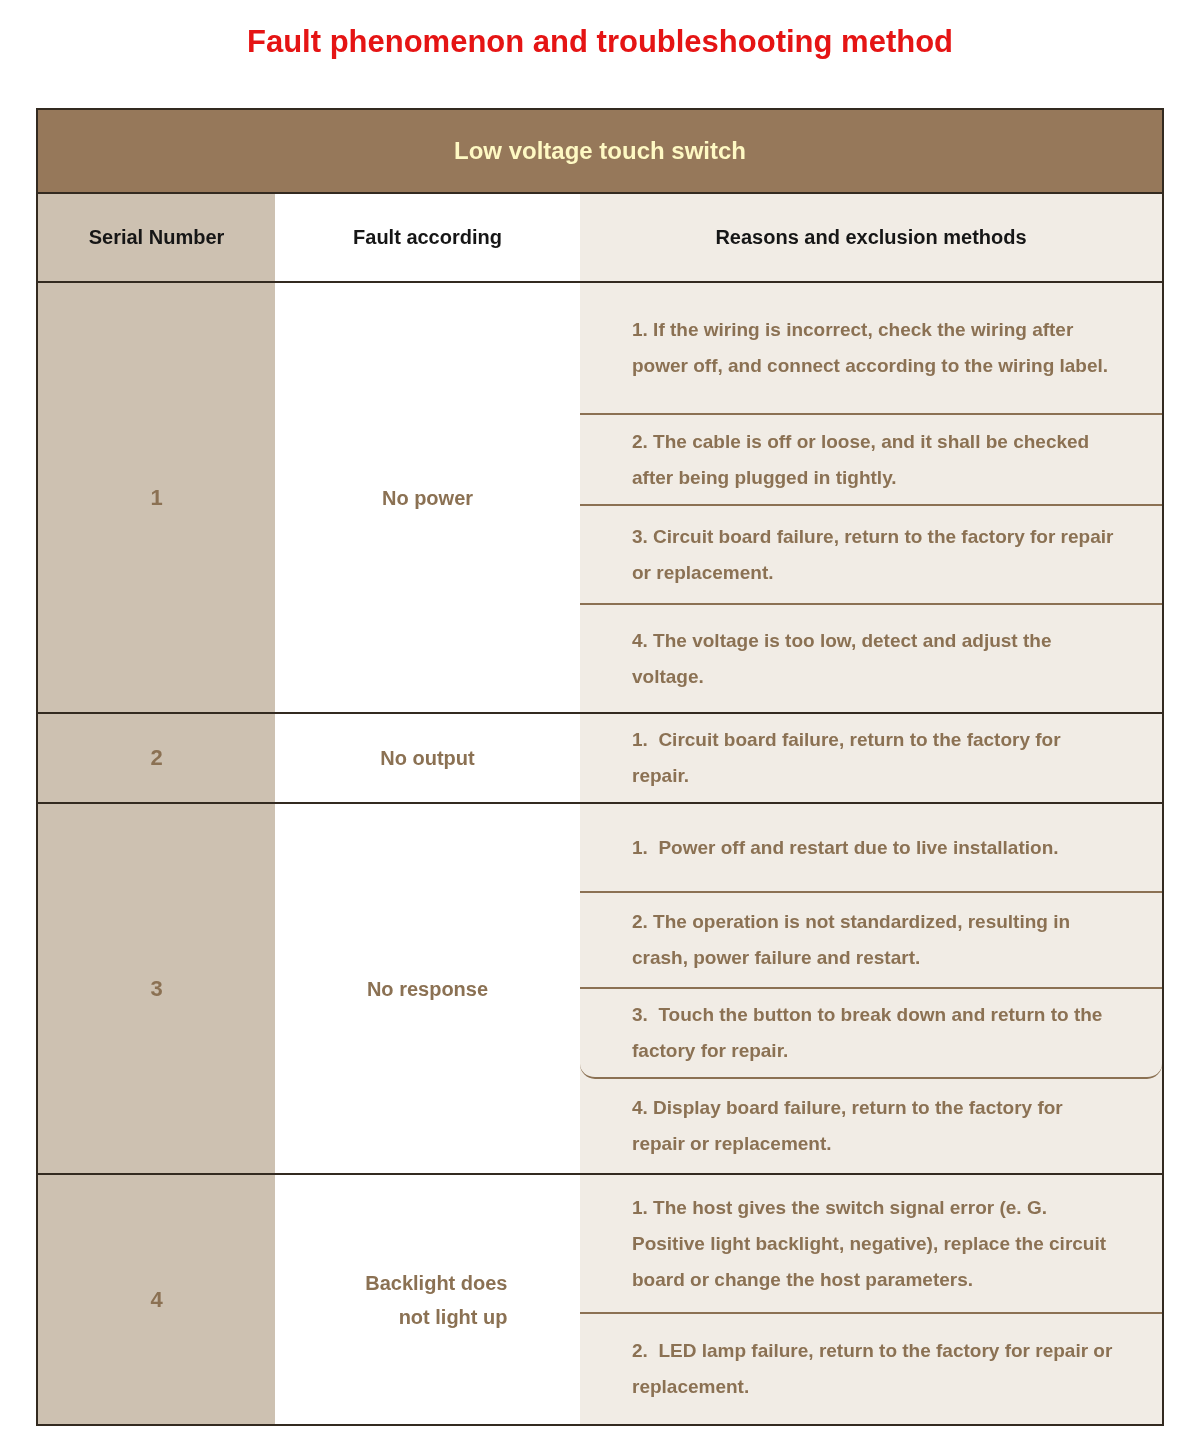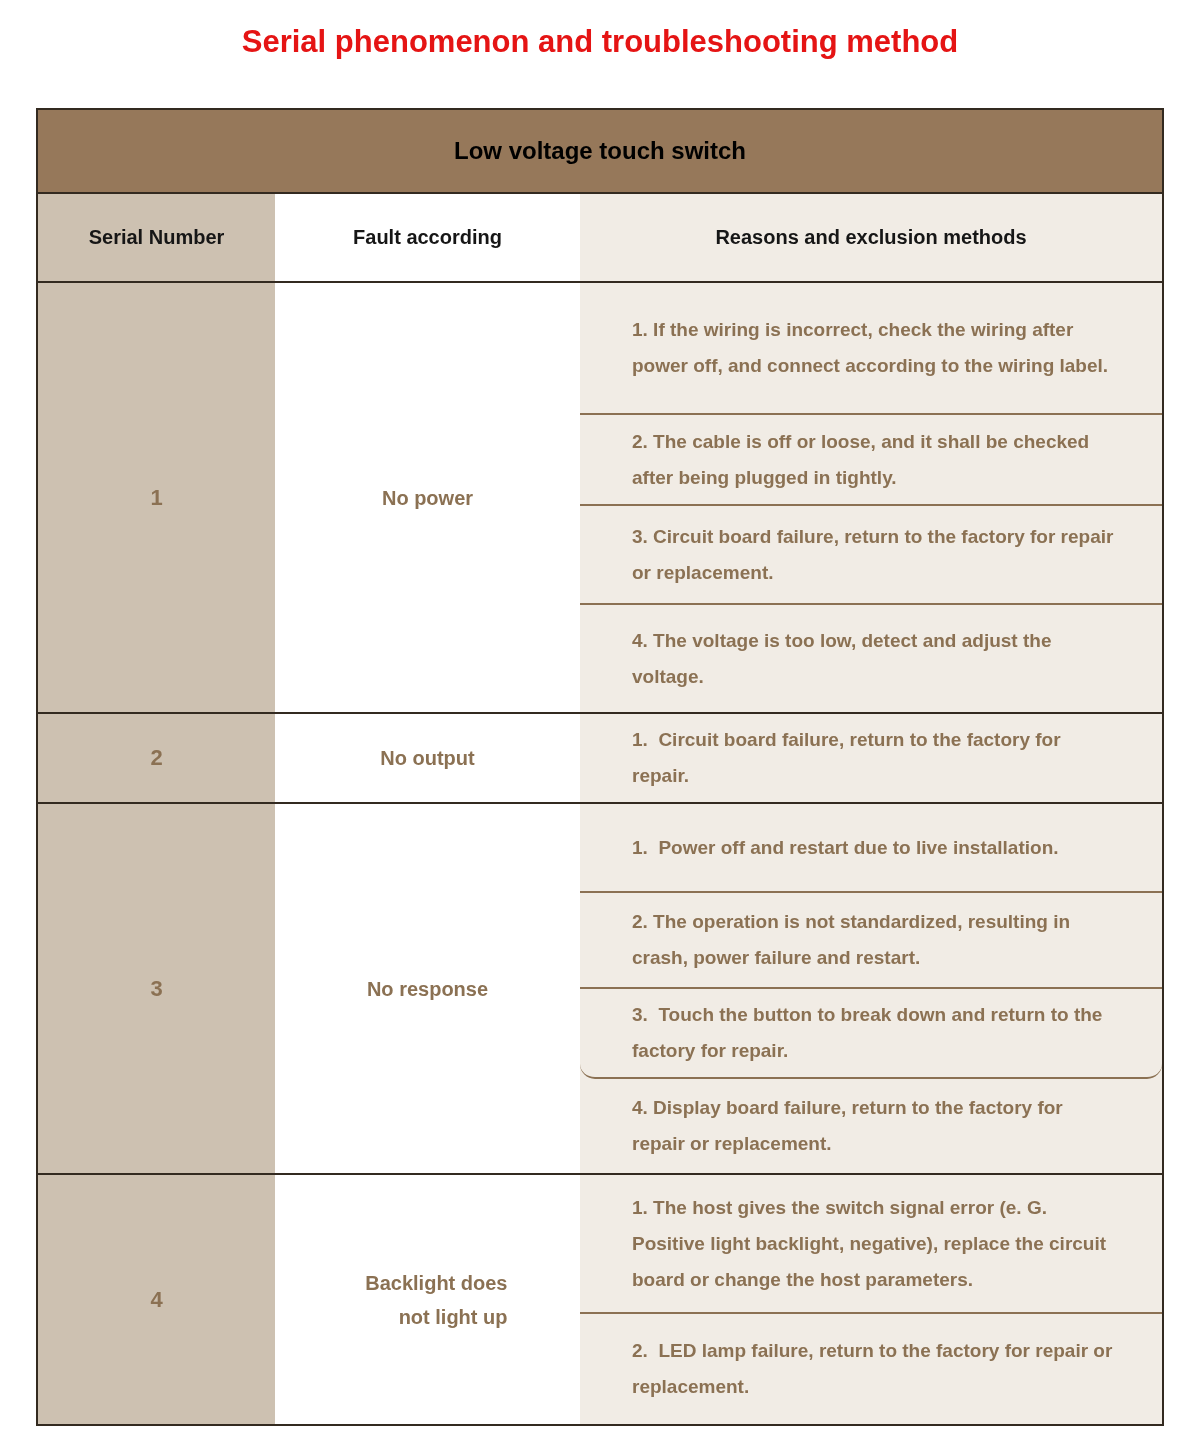--- a/index.html
+++ b/index.html
@@ -39,21 +39,21 @@
     border: 2px solid var(--border-dark);
     background: var(--col-white);
   }
   .band {
     height: 84px;
     background: var(--header-brown);
     border-bottom: 2px solid var(--border-dark);
     display: flex;
     align-items: center;
     justify-content: center;
-    color: #000000;
+    color: #fef9c3;
     font-size: 24px;
     font-weight: 700;
   }
   .grid-row {
     display: grid;
     grid-template-columns: 237px 305px 1fr;
   }
   .colheader {
     border-bottom: 2px solid var(--border-dark);
   }
@@ -123,21 +123,21 @@
   .r3 .reason-item:nth-child(4) { min-height: 94px; }
   .r4 .reason-item:nth-child(1) { min-height: 139px; }
   .r4 .reason-item:nth-child(2) { min-height: 110px; }
   .colheader .cell-serial-h { background: var(--serial-tan); }
   .colheader .cell-fault-h { background: var(--col-white); }
   .colheader .cell-reasons-h { background: var(--reasons-beige); }
 </style>
 </head>
 <body>
 
-<div class="page-title">Serial phenomenon and troubleshooting method</div>
+<div class="page-title">Fault phenomenon and troubleshooting method</div>
 
 <div class="fault-table">
 
   <div class="band">
     <span>Low voltage touch switch</span>
   </div>
 
   <div class="grid-row colheader">
     <div class="cell cell-serial-h">Serial Number</div>
     <div class="cell cell-fault-h">Fault according</div>

